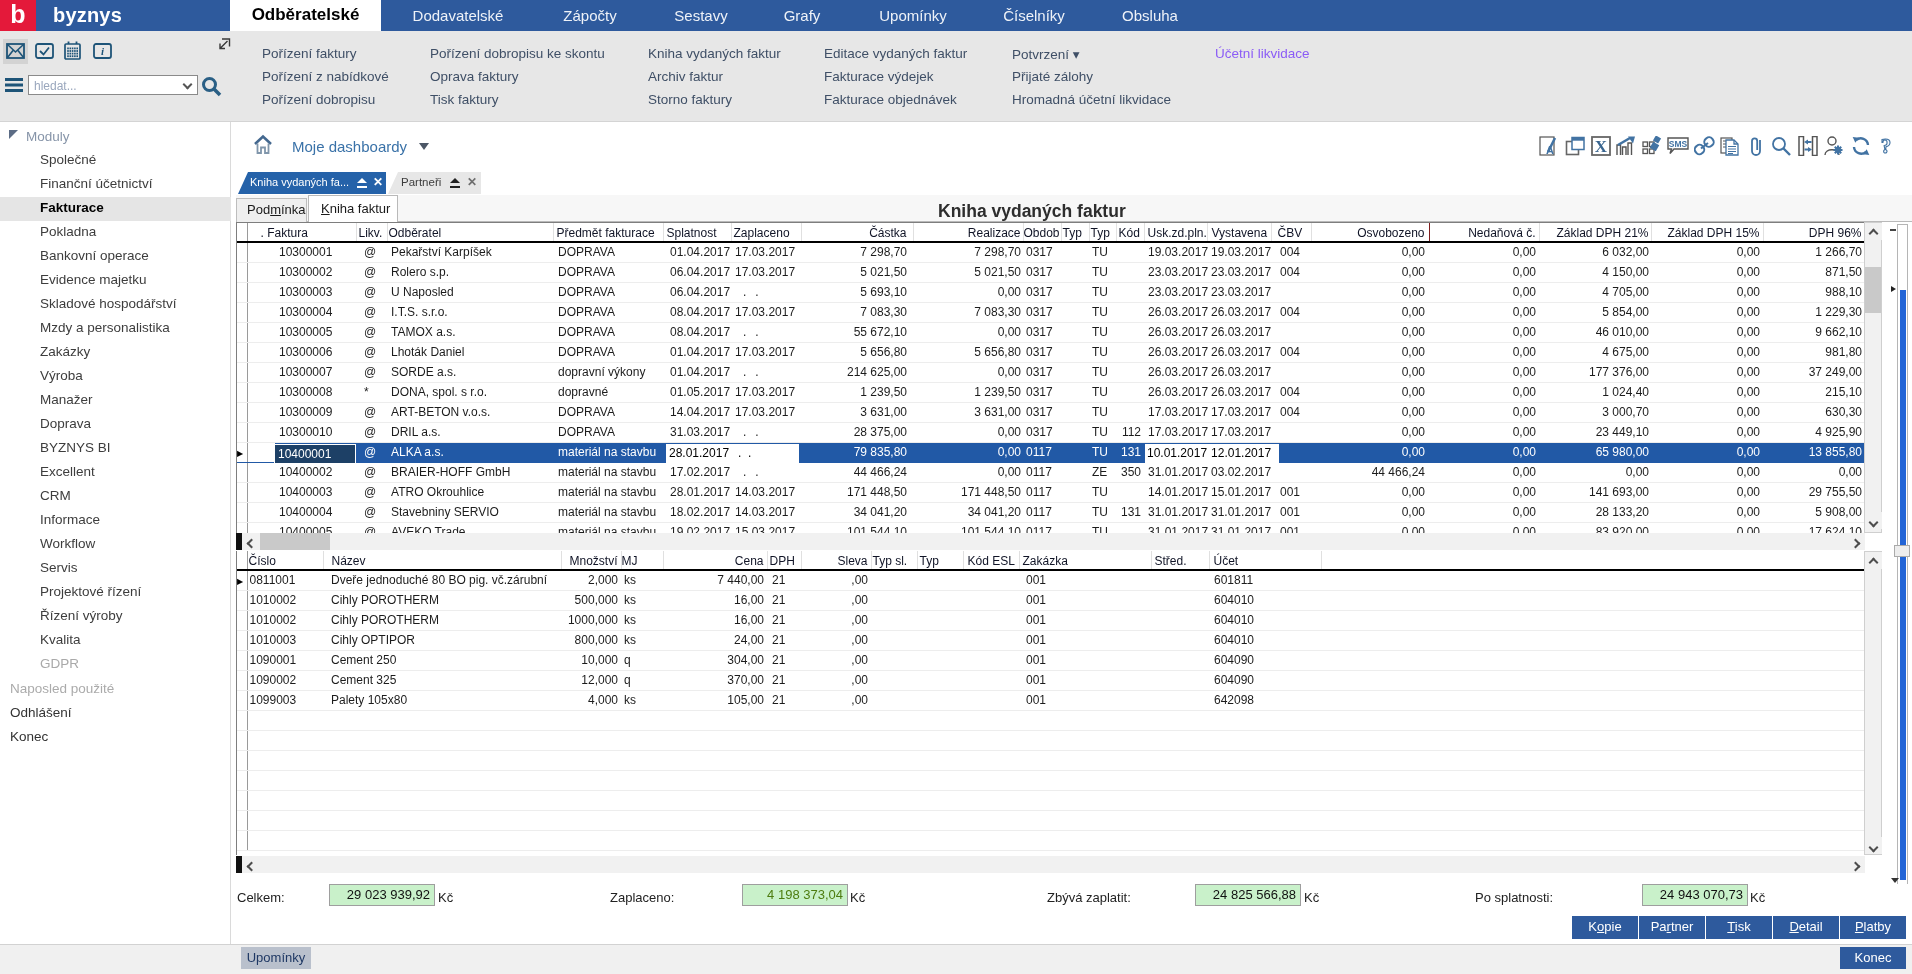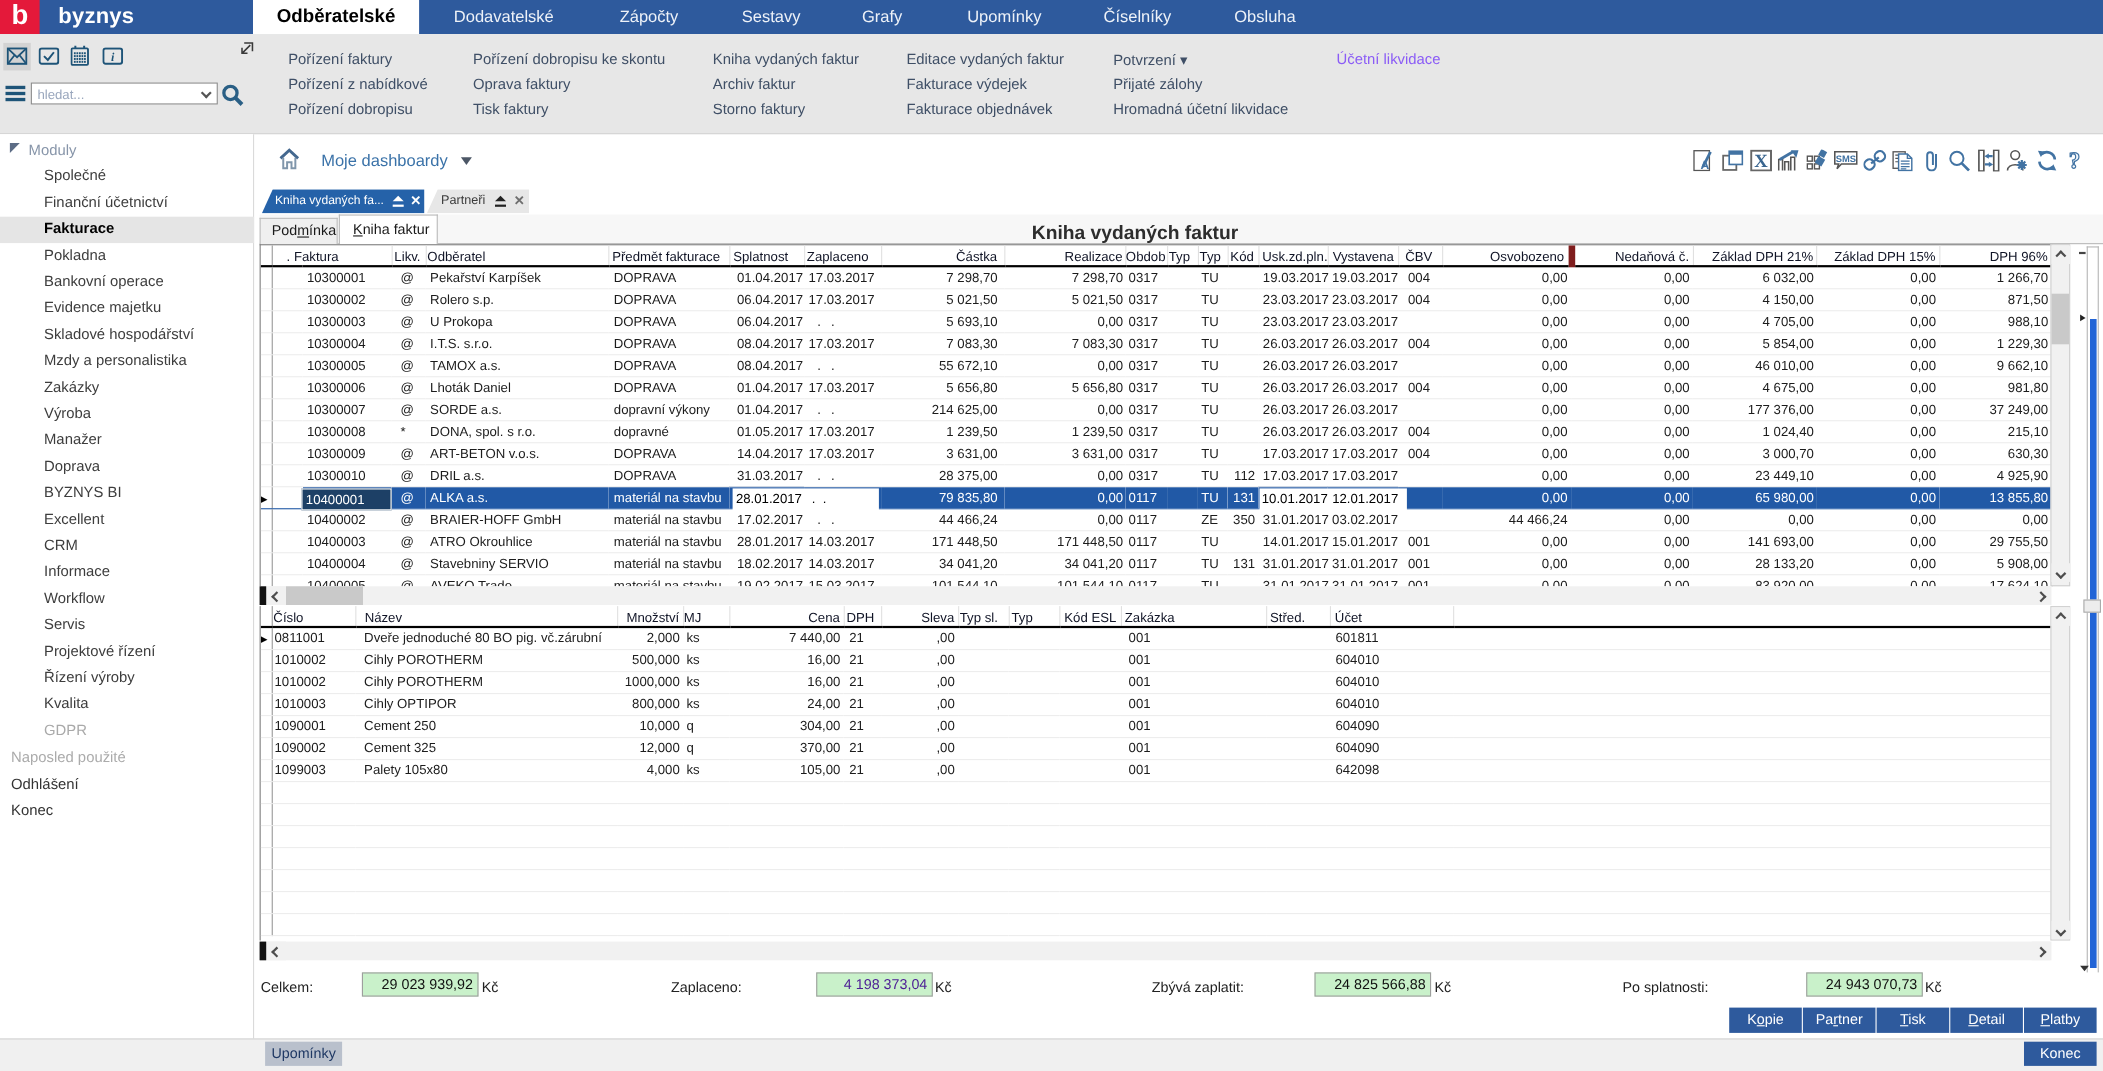--- a/index.html
+++ b/index.html
@@ -277,21 +277,21 @@
           <th class="l" style="padding-left:2px;border-right:1px solid #e0e0e0;">Zaplaceno</th>
           <th class="r" style="padding-right:6px;border-right:1px solid #e0e0e0;">Částka</th>
           <th class="r" style="padding-right:2px;">Realizace</th>
           <th class="l" style="overflow:visible;">Obdob</th>
           <th class="l" style="padding-left:1px;border-right:1px solid #e0e0e0;">Typ</th>
           <th class="l" style="padding-left:1px;">Typ</th>
           <th class="l" style="padding-left:2px;border-right:1px solid #e0e0e0;">Kód</th>
           <th class="l" style="padding-left:3px;">Usk.zd.pln.</th>
           <th class="l" style="padding-left:4px;">Vystavena</th>
           <th class="l" style="padding-left:6px;border-right:1px solid #e0e0e0;">ČBV</th>
-          <th class="r" style="padding-right:4px;border-right:6px solid #7f1d1d;">Osvobozeno</th>
+          <th class="r" style="padding-right:4px;border-right:1px solid #7f1d1d;">Osvobozeno</th>
           <th class="r" style="padding-right:3px;border-right:1px solid #e0e0e0;">Nedaňová č.</th>
           <th class="r" style="padding-right:2px;border-right:1px solid #e0e0e0;">Základ DPH 21%</th>
           <th class="r" style="padding-right:3px;border-right:1px solid #e0e0e0;">Základ DPH 15%</th>
           <th class="r" style="padding-right:3px;">DPH 96%</th>
         </tr>
       </thead>
       <tbody>
         <tr style="height:20px;">
           <td style="border-right:1px solid #9a9a9a;"></td>
           <td></td>
@@ -338,21 +338,21 @@
           <td class="r" style="padding-right:3px;">0,00</td>
           <td class="r" style="padding-right:2px;">4 150,00</td>
           <td class="r" style="padding-right:3px;">0,00</td>
           <td class="r" style="padding-right:3px;">871,50</td>
         </tr>
         <tr style="height:20px;">
           <td style="border-right:1px solid #9a9a9a;"></td>
           <td></td>
           <td class="l" style="padding-left:4px;">10300003</td>
           <td class="l" style="padding-left:8px;">@</td>
-          <td class="l" style="padding-left:4px;">U Prokopa</td>
+          <td class="l" style="padding-left:4px;">U Naposled</td>
           <td class="l" style="padding-left:5px;">DOPRAVA</td>
           <td class="l" style="padding-left:7px;overflow:visible;">06.04.2017</td>
           <td class="l" style="padding-left:4px;"><span style="display:inline-block;width:8px"></span>.<span style="display:inline-block;width:9px"></span>.</td>
           <td class="r" style="padding-right:6px;">5 693,10</td>
           <td class="r" style="padding-right:2px;">0,00</td>
           <td class="l" style="padding-left:3px;">0317</td>
           <td></td>
           <td class="l" style="padding-left:3px;">TU</td>
           <td class="r" style="padding-right:3px;"></td>
           <td class="l" style="padding-left:4px;overflow:visible;">23.03.2017</td>
@@ -957,21 +957,21 @@
 <div class="abs" style="left:1897px;top:224px;width:11px;height:660px;border-left:1px solid #b5b5b5;border-right:1px solid #b5b5b5;border-top:1px solid #b5b5b5;background:#fff;"></div>
 <div class="abs" style="left:1900px;top:290px;width:6px;height:590px;background:#2264d6;"></div>
 <div class="abs" style="left:1890px;top:229px;width:6px;height:2px;background:#444;"></div>
 <div class="abs" style="left:1891px;top:286px;width:0;height:0;border-top:3px solid transparent;border-bottom:3px solid transparent;border-left:5px solid #222;"></div>
 <div class="abs" style="left:1894px;top:545px;width:16px;height:12px;background:#ededed;border:1px solid #aaa;"></div>
 <div class="abs" style="left:1891px;top:878px;width:0;height:0;border-left:4px solid transparent;border-right:4px solid transparent;border-top:5px solid #333;"></div>
 <div class="abs" style="left:237px;top:890px;color:#222;font-size:13px;">Celkem:</div>
 <div class="abs" style="left:329px;top:884px;width:106px;height:22px;background:#c9f1ca;border:1px solid #9e9e9e;color:#111;font-size:13px;line-height:20px;text-align:right;padding-right:4px;">29 023 939,92</div>
 <div class="abs" style="left:438px;top:890px;color:#222;font-size:13px;">Kč</div>
 <div class="abs" style="left:610px;top:890px;color:#222;font-size:13px;">Zaplaceno:</div>
-<div class="abs" style="left:742px;top:884px;width:106px;height:22px;background:#c9f1ca;border:1px solid #9e9e9e;color:#4c1d95;font-size:13px;line-height:20px;text-align:right;padding-right:4px;">4 198 373,04</div>
+<div class="abs" style="left:742px;top:884px;width:106px;height:22px;background:#c9f1ca;border:1px solid #9e9e9e;color:#4d7c0f;font-size:13px;line-height:20px;text-align:right;padding-right:4px;">4 198 373,04</div>
 <div class="abs" style="left:850px;top:890px;color:#222;font-size:13px;">Kč</div>
 <div class="abs" style="left:1047px;top:890px;color:#222;font-size:13px;">Zbývá zaplatit:</div>
 <div class="abs" style="left:1195px;top:884px;width:106px;height:22px;background:#c9f1ca;border:1px solid #9e9e9e;color:#111;font-size:13px;line-height:20px;text-align:right;padding-right:4px;">24 825 566,88</div>
 <div class="abs" style="left:1304px;top:890px;color:#222;font-size:13px;">Kč</div>
 <div class="abs" style="left:1475px;top:890px;color:#222;font-size:13px;">Po splatnosti:</div>
 <div class="abs" style="left:1642px;top:884px;width:106px;height:22px;background:#c9f1ca;border:1px solid #9e9e9e;color:#111;font-size:13px;line-height:20px;text-align:right;padding-right:4px;">24 943 070,73</div>
 <div class="abs" style="left:1750px;top:890px;color:#222;font-size:13px;">Kč</div>
 <div class="abs" style="left:1572px;top:916px;width:66px;height:23px;background:#2e5a9d;color:#fff;font-size:13px;text-align:center;line-height:22px;">K<u>o</u>pie</div>
 <div class="abs" style="left:1639px;top:916px;width:66px;height:23px;background:#2e5a9d;color:#fff;font-size:13px;text-align:center;line-height:22px;">Pa<u>r</u>tner</div>
 <div class="abs" style="left:1706px;top:916px;width:66px;height:23px;background:#2e5a9d;color:#fff;font-size:13px;text-align:center;line-height:22px;"><u>T</u>isk</div>

